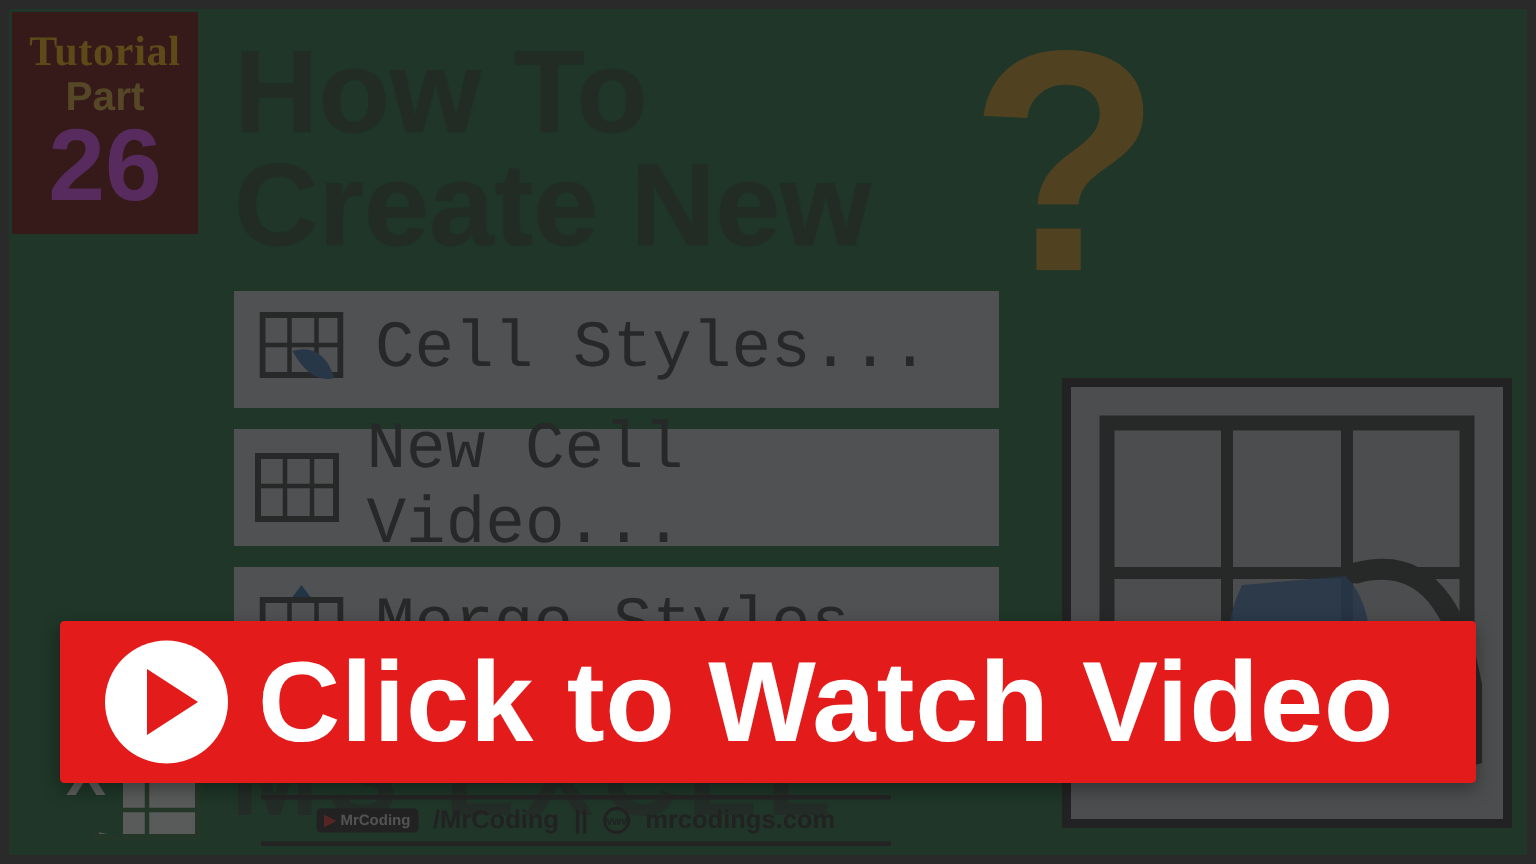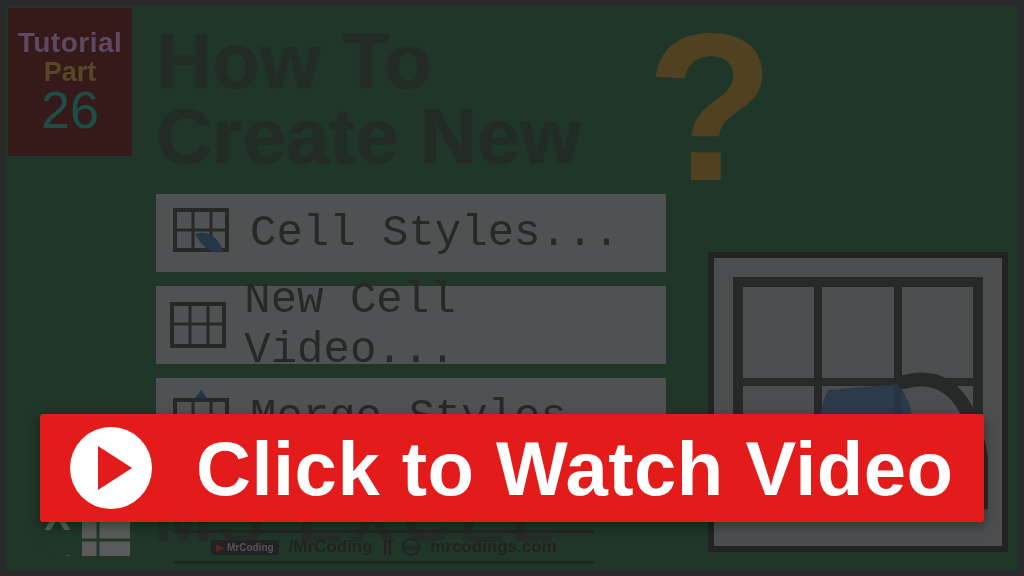--- a/index.html
+++ b/index.html
@@ -23,23 +23,23 @@
     position: absolute;
     top: 2px; left: 2px;
     width: 124px; height: 148px;
     background: #6b0e0e;
     display: flex;
     flex-direction: column;
     align-items: center;
     justify-content: center;
     line-height: 1;
   }
-  .badge .t1 { color: #f0abfc; font-size: 28px; font-weight: bold; letter-spacing: 0.5px; }
+  .badge .t1 { color: #eab308; font-size: 28px; font-weight: bold; letter-spacing: 0.5px; font-family: Liberation Serif, serif; }
   .badge .t2 { color: #d7a73a; font-size: 27px; font-weight: bold; margin-top: 2px; }
-  .badge .num { color: #14b8a6; font-size: 52px; font-weight: 400; margin-top: -2px; }
+  .badge .num { color: #d946ef; font-size: 68px; font-weight: 700; margin-top: -2px; }
   
   .heading {
     position: absolute;
     top: 18px; left: 150px;
     color: #294a35;
     font-size: 78px;
     font-weight: 800;
     line-height: 0.96;
     text-shadow: 0 0 1px rgba(0,0,0,0.2);
   }
@@ -103,21 +103,21 @@
   }
   
   .cta {
     position: absolute;
     left: 34px; right: 34px;
     top: 408px;
     height: 108px;
     background: #e31b1b;
     border-radius: 3px;
     z-index: 100;
-    display: flex; align-items: center; gap: 44px;
+    display: flex; align-items: center; gap: 20px;
     padding: 0 30px;
     box-shadow: 0 4px 12px rgba(0,0,0,0.35);
   }
   .cta .play {
     width: 82px; height: 82px; border-radius: 50%; background: #fff;
     display:flex; align-items:center; justify-content:center;
     flex-shrink: 0;
   }
   .cta .play .tri {
     width: 0; height: 0;

